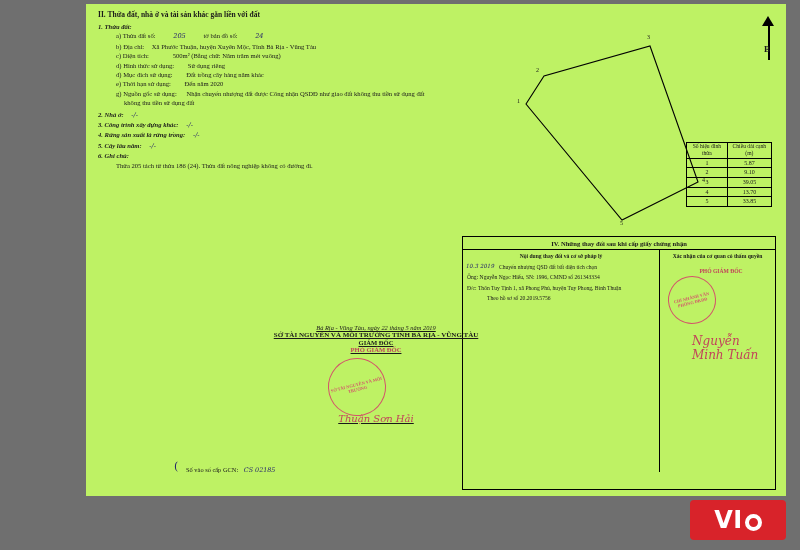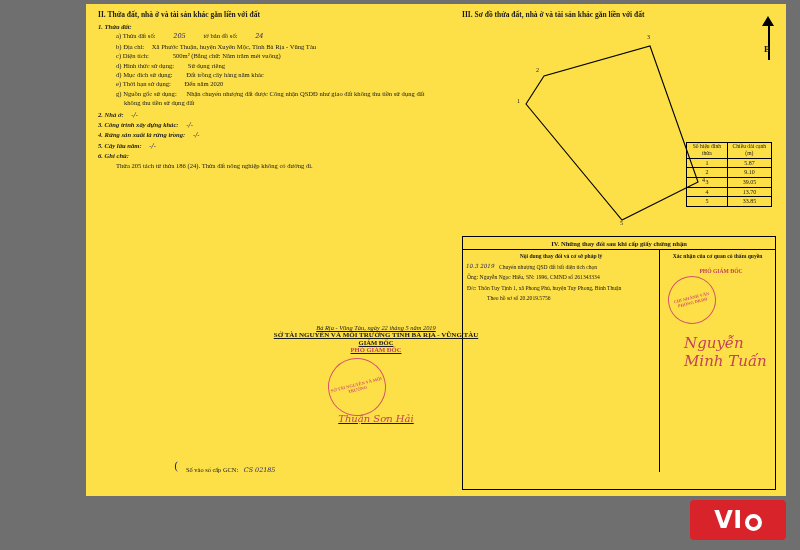--- a/index.html
+++ b/index.html
@@ -7,21 +7,21 @@
     width:800px;height:550px;
     background:#6f6f6f;
     font-family:"Liberation Serif", serif;
     overflow:hidden;
     position:relative;
   }
   .page{
     position:absolute;
     left:86px;top:4px;
     width:700px;height:492px;
-    background:#fde047;
+    background:#bef264;
   }
   .doc{
     position:absolute;inset:0;
     color:#1a1a1a;
   }
   .sec-title{
     font-size:7.5px;font-weight:bold;
   }
   
   .left{
@@ -180,23 +180,20 @@
       <div class="ln italic" style="font-weight:bold;">
         <span>5. Cây lâu năm:</span>
         <span class="hw" style="margin-left:6px;font-weight:normal;">-/-</span>
       </div>
       <div class="ln italic" style="font-weight:bold;">
         <span>6. Ghi chú:</span>
       </div>
       <div class="ln ind2">Thửa 205 tách từ thửa 186 (24). Thửa đất nông nghiệp không có đường đi.</div>
     </div>
 
-    <div class="right">
-      <div class="sec-title">III. Sơ đồ thửa đất, nhà ở và tài sản khác gắn liền với đất</div>
-    </div>
 
     <div class="north-head"></div>
     <div class="north"></div>
     <div class="north-label">B</div>
 
     <div class="map-box">
       <svg class="parcel" width="312" height="208" viewBox="0 0 312 208">
         <polygon points="64,82 82,54 188,24 236,160 160,198" fill="none" stroke="#000" stroke-width="1.1"></polygon>
       </svg>
       <div style="position:absolute;left:55px;top:76px;font-size:6px;">1</div>
@@ -245,21 +242,21 @@
           <div class="cell-body">Ông: Nguyễn Ngọc Hiếu, SN: 1996, CMND số 261343334</div>
           <div class="cell-body">Đ/c: Thôn Tuy Tịnh 1, xã Phong Phú, huyện Tuy Phong, Bình Thuận</div>
           <div class="cell-body" style="padding-left:24px;">Theo hồ sơ số 20.2019.5756</div>
         </div>
         <div class="col-right">
           <div class="cell-head">Xác nhận của cơ quan có thẩm quyền</div>
           <div style="position:absolute;left:26px;top:18px;color:#c2425a;font-size:5.6px;font-weight:bold;text-align:center;width:70px;">PHÓ GIÁM ĐỐC</div>
           <div class="stamp" style="left:8px;top:26px;width:46px;height:46px;">
             <span>CHI NHÁNH VĂN PHÒNG ĐKĐĐ</span>
           </div>
-          <div class="sig" style="position:absolute;left:24px;top:84px;font-size:15px;">Nguyễn Minh Tuấn</div>
+          <div class="sig" style="position:absolute;left:32px;top:84px;font-size:12px;">Nguyễn Minh Tuấn</div>
         </div>
       </div>
     </div>
 
     <div class="sigblock">
       <div class="l1">Bà Rịa - Vũng Tàu, ngày  22  tháng  5  năm 2019</div>
       <div class="l2">SỞ TÀI NGUYÊN VÀ MÔI TRƯỜNG TỈNH BÀ RỊA - VŨNG TÀU</div>
       <div class="l3">GIÁM ĐỐC</div>
       <div class="l3" style="color:#c2425a;">PHÓ GIÁM ĐỐC</div>
       <div class="stamp" style="left:62px;top:34px;width:56px;height:56px;">

